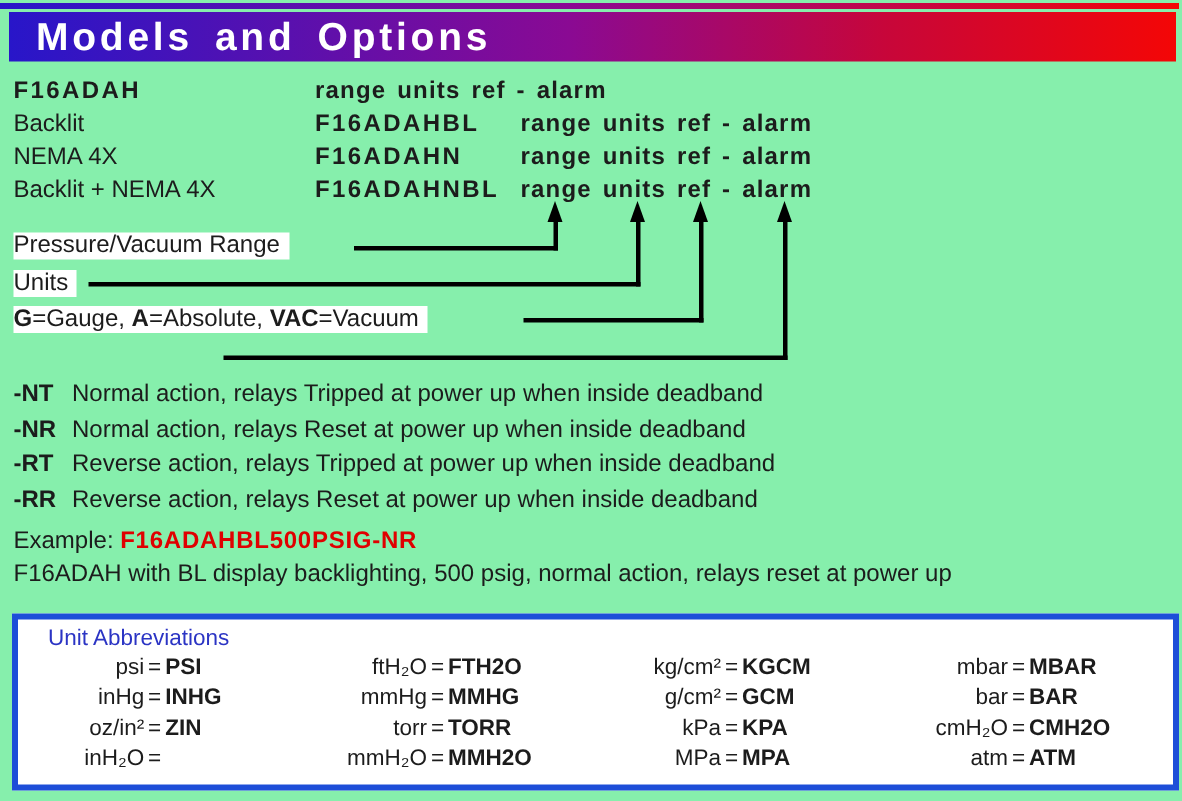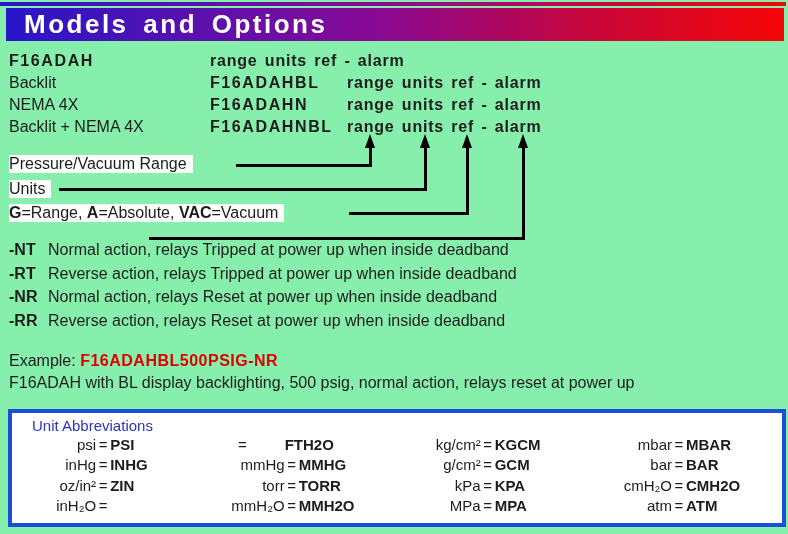--- a/index.html
+++ b/index.html
@@ -36,21 +36,21 @@
   
   .a1h{left:236px;top:164px;width:136px;} .a1v{left:369px;top:146px;height:21px;} .a1t{left:365px;top:134px;}
   
   .a2h{left:59px;top:188px;width:368px;}  .a2v{left:424px;top:146px;height:45px;} .a2t{left:420px;top:134px;}
   
   .a3h{left:349px;top:212px;width:120px;} .a3v{left:466px;top:146px;height:69px;} .a3t{left:462px;top:134px;}
   
   .a4h{left:149px;top:237px;width:376px;} .a4v{left:522px;top:146px;height:94px;} .a4t{left:518px;top:134px;}
 
   
-  .relay-list{position:absolute;left:9px;top:238px;width:640px;}
+  .relay-list{position:absolute;left:9px;top:251px;width:640px;}
   .relay-row{display:grid;grid-template-columns:39px 1fr;line-height:23.5px;font-size:16px;}
   .relay-row .rcode{font-weight:700;}
 
   
   .example{position:absolute;left:9px;top:351px;font-size:16px;line-height:20px;white-space:nowrap;}
   .example .ex-code{color:var(--red);font-weight:700;letter-spacing:0.5px;}
   .example-desc{position:absolute;left:9px;top:373px;font-size:16px;line-height:20px;white-space:nowrap;}
 
   
   .unit-box{position:absolute;left:8px;top:409px;width:770px;height:110px;border:4px solid #1d4ed8;background:#fff;}
@@ -110,34 +110,34 @@
     <div class="arrow-head a3t"></div>
   </div>
   <div>
     <div class="h-line a4h"></div>
     <div class="v-line a4v"></div>
     <div class="arrow-head a4t"></div>
   </div>
 
   <div class="callout co-range">Pressure/Vacuum Range</div>
   <div class="callout co-units">Units</div>
-  <div class="callout co-ref"><b>G</b><span>=Range, </span><b>A</b><span>=Absolute, </span><b>VAC</b><span>=Vacuum</span></div>
+  <div class="callout co-ref"><b>G</b><span>=Gauge, </span><b>A</b><span>=Absolute, </span><b>VAC</b><span>=Vacuum</span></div>
 
   <div class="relay-list">
     <div class="relay-row">
       <span class="rcode">-NT</span>
       <span class="rdesc">Normal action, relays Tripped at power up when inside deadband</span>
     </div>
     <div class="relay-row">
+      <span class="rcode">-NR</span>
+      <span class="rdesc">Normal action, relays Reset at power up when inside deadband</span>
+    </div>
+    <div class="relay-row">
       <span class="rcode">-RT</span>
       <span class="rdesc">Reverse action, relays Tripped at power up when inside deadband</span>
-    </div>
-    <div class="relay-row">
-      <span class="rcode">-NR</span>
-      <span class="rdesc">Normal action, relays Reset at power up when inside deadband</span>
     </div>
     <div class="relay-row">
       <span class="rcode">-RR</span>
       <span class="rdesc">Reverse action, relays Reset at power up when inside deadband</span>
     </div>
   </div>
 
   <div class="example">
     <span>Example: </span><span class="ex-code">F16ADAHBL500PSIG-NR</span>
   </div>
@@ -164,20 +164,21 @@
             <span class="abbr">ZIN</span>
           </div>
         <div class="ub-cell">
             <span class="unit">inH₂O</span>
             <span class="eq">=</span>
           </div>
       </div>
 
       <div class="ub-col">
         <div class="ub-cell">
+            <span class="unit">ftH₂O</span>
             <span class="eq">=</span>
             <span class="abbr">FTH2O</span>
           </div>
         <div class="ub-cell">
             <span class="unit">mmHg</span>
             <span class="eq">=</span>
             <span class="abbr">MMHG</span>
           </div>
         <div class="ub-cell">
             <span class="unit">torr</span>

